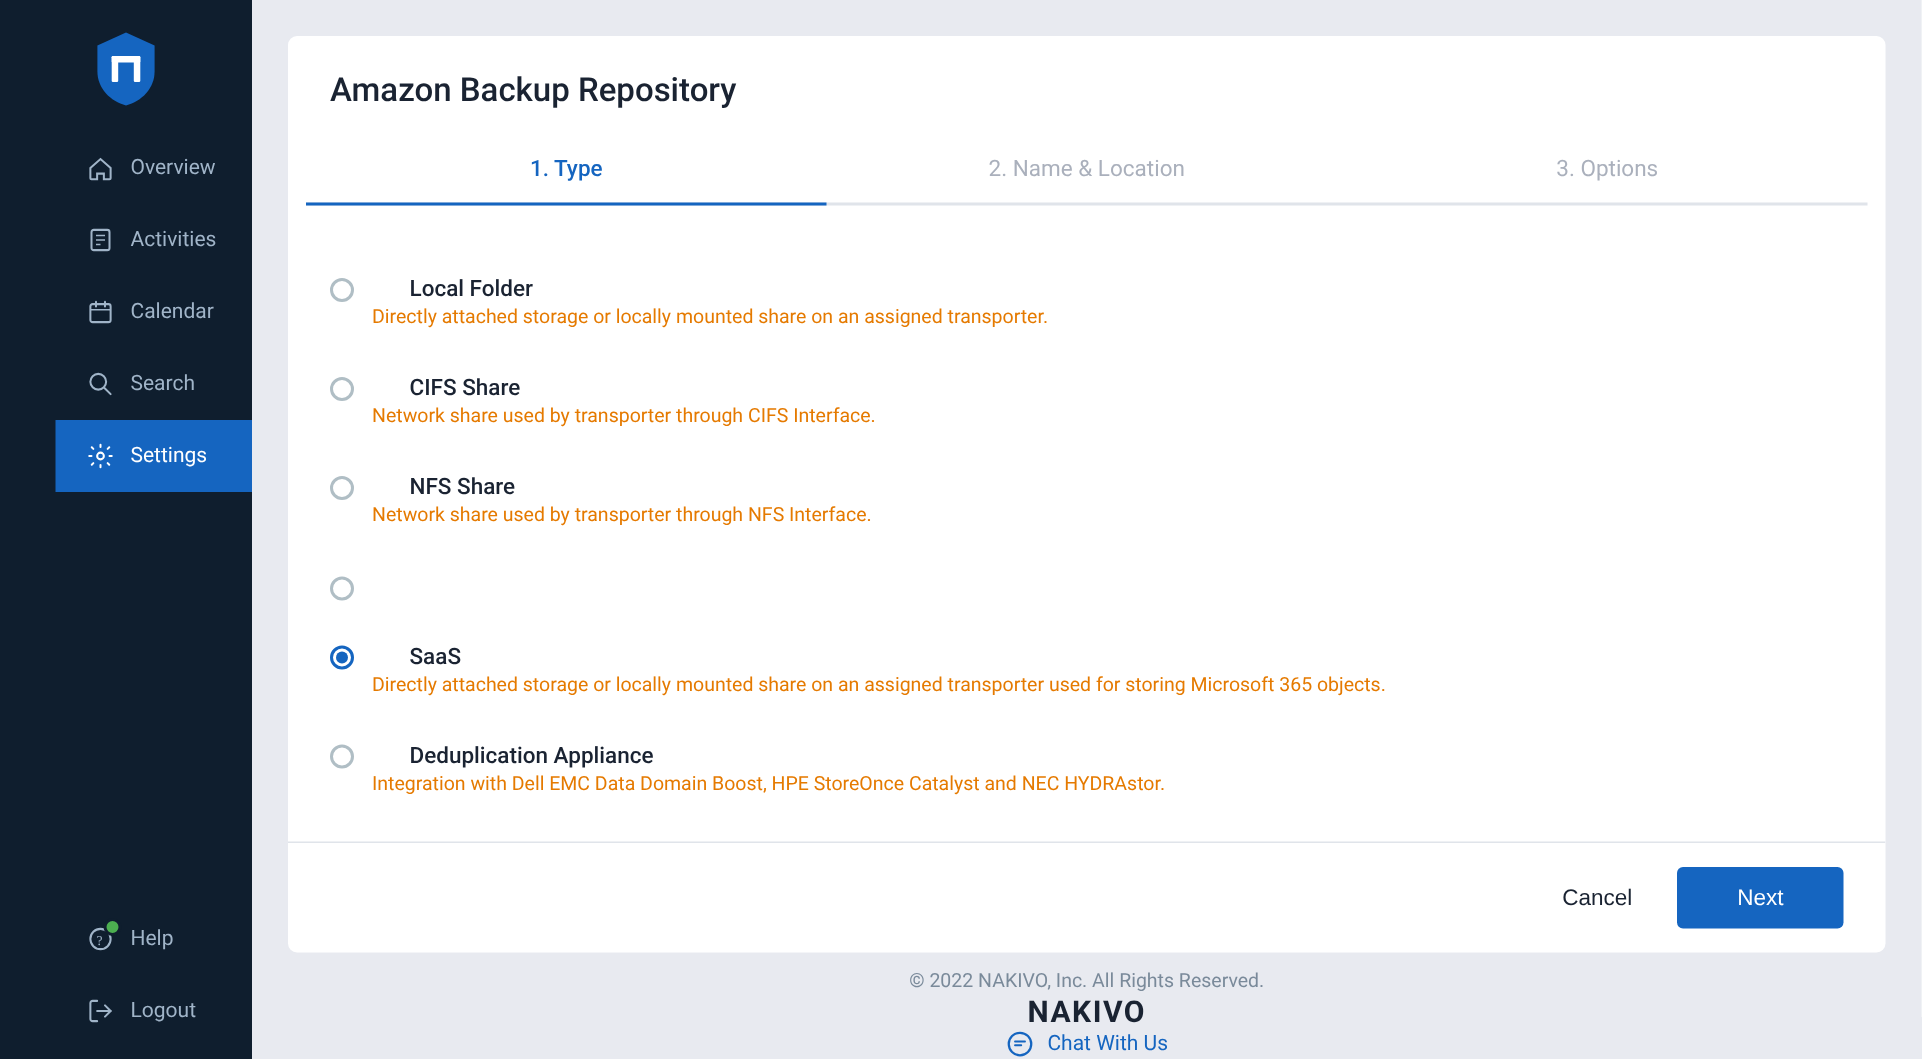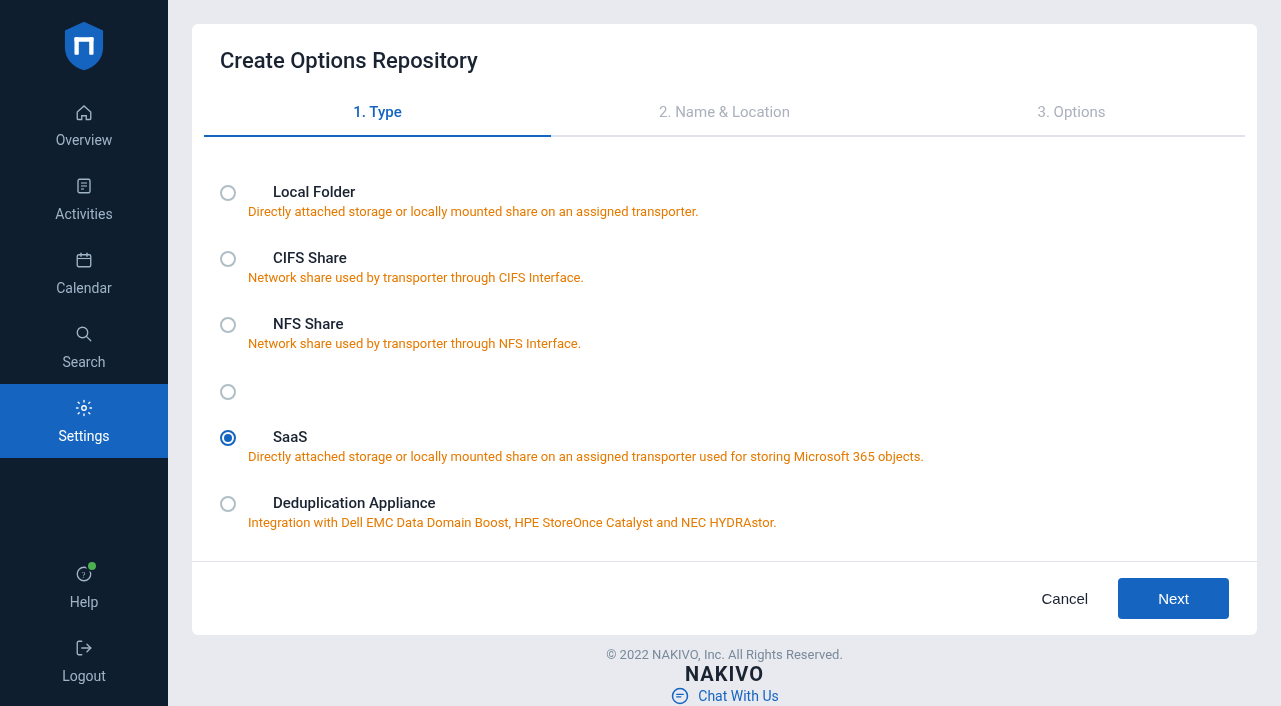--- a/index.html
+++ b/index.html
@@ -36,31 +36,32 @@
     }
     .sidebar-nav {
       width: 100%;
       flex: 1;
       display: flex;
       flex-direction: column;
     }
     .sidebar-item {
       width: 100%;
       display: flex;
-      flex-direction: column;
+      flex-direction: row;
       align-items: center;
       gap: 10px;
       padding: 14px 20px;
       cursor: pointer;
       color: #a0b4c8;
       font-size: 14px;
       font-weight: 400;
       transition: background 0.2s;
       border-radius: 0;
       text-decoration: none;
+      margin-left: 37px;
     }
     .sidebar-item.active {
       background: #1565c0;
       color: #fff;
     }
     .sidebar-icon {
       width: 20px;
       height: 20px;
       display: flex;
       align-items: center;
@@ -369,21 +370,21 @@
           <line x1="21" y1="12" x2="9" y2="12" stroke="#a0b4c8" stroke-width="1.8" stroke-linecap="round"></line>
         </svg>
       </span>
       <span class="sidebar-item-label">Logout</span>
     </div>
   </div>
 </nav>
 
 <div class="main-content">
   <div class="card">
-    <h1 class="card-title">Create Options Repository</h1>
+    <h1 class="card-title">Amazon Backup Repository</h1>
 
     <div class="tabs">
       <div class="tab active">1. Type</div>
       <div class="tab">2. Name &amp; Location</div>
       <div class="tab">3. Options</div>
     </div>
 
     <div class="options-list">
 
       <div class="option-item">

